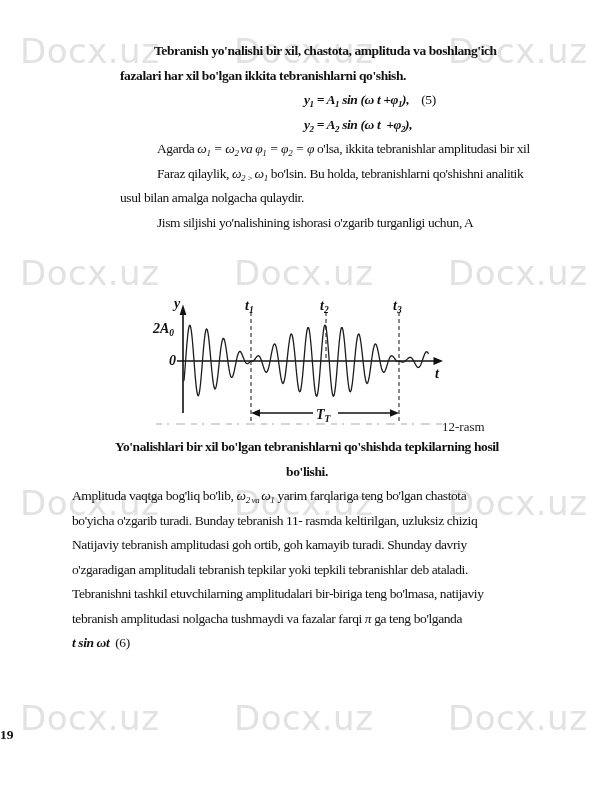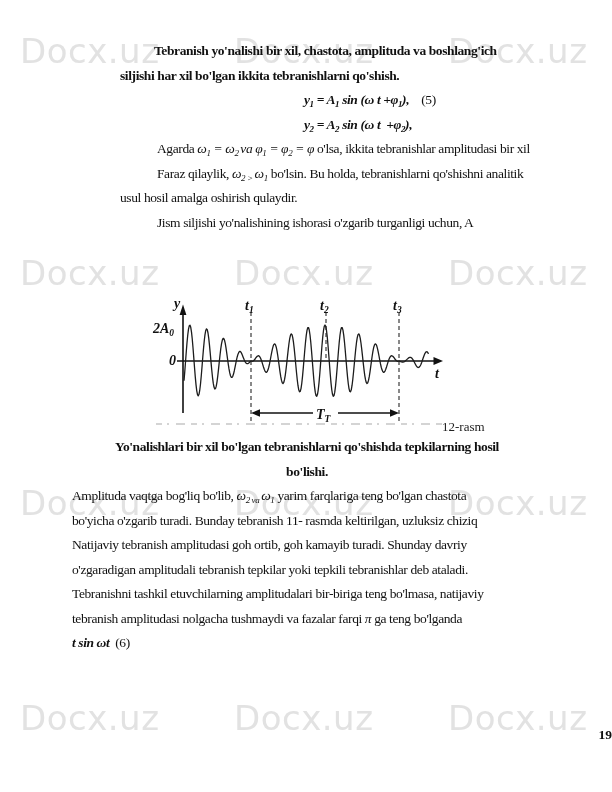--- a/index.html
+++ b/index.html
@@ -24,21 +24,21 @@
   .sub,.msub,.bsub{font-size:9px;vertical-align:-2.5px;}
   .msub{font-style:italic;}
   .bsub{font-weight:bold;font-style:italic;}
   .eqno{margin-left:12px;}
   .gap{display:inline-block;width:34px;}
   
   .fig{position:absolute;left:148px;top:294px;z-index:2;}
   .flab{font:italic bold 14px "Liberation Serif",serif;fill:#111;}
   .fsub{font-size:9.5px;}
   .fcap{font:13px "Liberation Serif",serif;fill:#222;font-style:normal;}
-  .pageno{position:absolute;left:0;right:0;top:727px;text-align:right;
+  .pageno{position:absolute;left:0;right:0;top:727px;text-align:left;
           font-size:13.5px;font-weight:bold;z-index:2;}
 </style>
 </head>
 <body>
 
 <div class="page">
 
   <div class="wm-layer" id="wmLayer">
       <span class="wm" style="left: 20px; top: 31px;">Docx.uz</span>
       <span class="wm" style="left: 234px; top: 31px;">Docx.uz</span>
@@ -49,26 +49,26 @@
       <span class="wm" style="left: 20px; top: 483px;">Docx.uz</span>
       <span class="wm" style="left: 234px; top: 483px;">Docx.uz</span>
       <span class="wm" style="left: 448px; top: 483px;">Docx.uz</span>
       <span class="wm" style="left: 20px; top: 698px;">Docx.uz</span>
       <span class="wm" style="left: 234px; top: 698px;">Docx.uz</span>
       <span class="wm" style="left: 448px; top: 698px;">Docx.uz</span>
     </div>
 
   <div class="upper">
     <div class="tline ind"><span class="b">Tebranish yo'nalishi bir xil, chastota, amplituda va boshlang'ich</span></div>
-    <div class="tline"><span class="b">siljishi har xil bo'lgan ikkita tebranishlarni qo'shish.</span></div>
+    <div class="tline"><span class="b">fazalari har xil bo'lgan ikkita tebranishlarni qo'shish.</span></div>
     <div class="tline eqline"><span class="bi">y</span><span class="bsub">1</span><span class="bi"> = </span><span class="bi">A</span><span class="bsub">1</span><span class="bi"> sin (</span><span class="bi">ω</span><span class="bi"> t +</span><span class="bi">φ</span><span class="bsub">1</span><span class="bi">),</span><span class="eqno">(5)</span></div>
     <div class="tline eqline"><span class="bi">y</span><span class="bsub">2</span><span class="bi"> = </span><span class="bi">A</span><span class="bsub">2</span><span class="bi"> sin (</span><span class="bi">ω</span><span class="bi"> t  +</span><span class="bi">φ</span><span class="bsub">2</span><span class="bi">),</span></div>
     <div class="tline ind36"><span>Agarda </span><span class="m">ω</span><span class="msub">1</span><span class="m"> = </span><span class="m">ω</span><span class="msub">2 </span><span class="m">va </span><span class="m">φ</span><span class="msub">1</span><span class="m"> = </span><span class="m">φ</span><span class="msub">2</span><span class="m"> = </span><span class="m">φ </span><span>o'lsa, ikkita tebranishlar amplitudasi bir xil</span></div>
     <div class="tline ind36"><span>Faraz qilaylik, </span><span class="m">ω</span><span class="msub">2 &gt; </span><span class="m">ω</span><span class="msub">1</span><span> bo'lsin. Bu holda, tebranishlarni qo'shishni analitik</span></div>
-    <div class="tline"><span>usul hosil amalga oshirish qulaydir.</span></div>
+    <div class="tline"><span>usul bilan amalga nolgacha qulaydir.</span></div>
     <div class="tline ind36"><span>Jism siljishi yo'nalishining ishorasi o'zgarib turganligi uchun, A</span></div>
   </div>
 
   <svg class="fig" width="352" height="142" viewBox="0 0 352 142">
 
     <line x1="35" y1="18" x2="35" y2="119" stroke="#111" stroke-width="1.6"></line>
     <polygon points="35,10.5 31.6,21 38.4,21" fill="#111"></polygon>
     <line x1="29" y1="67" x2="289" y2="67" stroke="#111" stroke-width="1.7"></line>
     <polygon points="295,67 285.5,63 285.5,71" fill="#111"></polygon>
 

